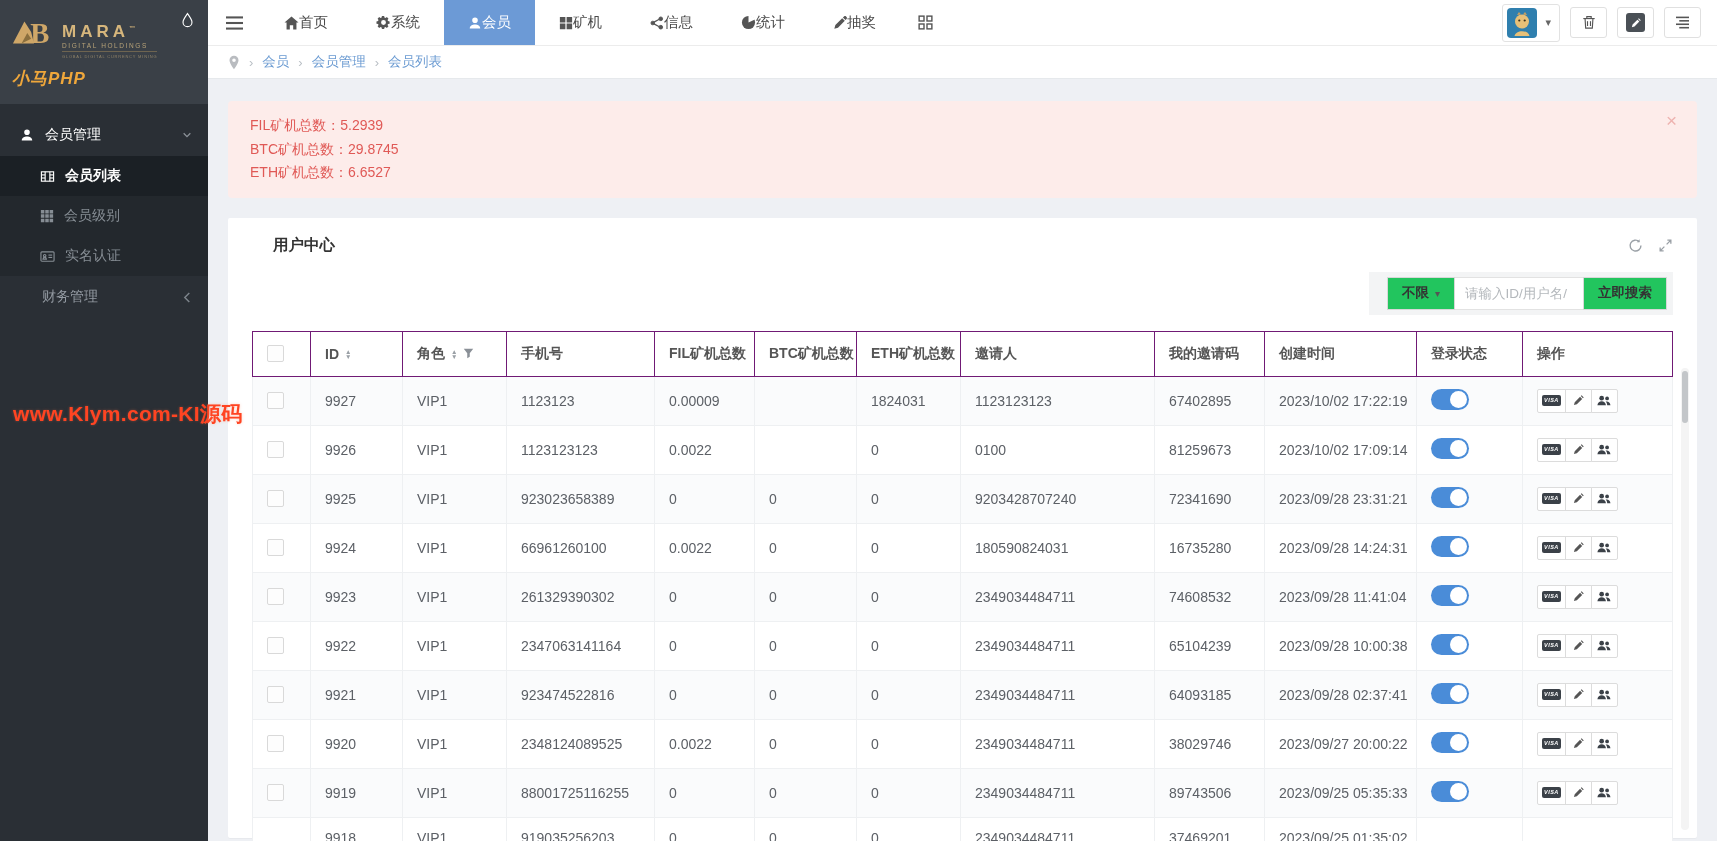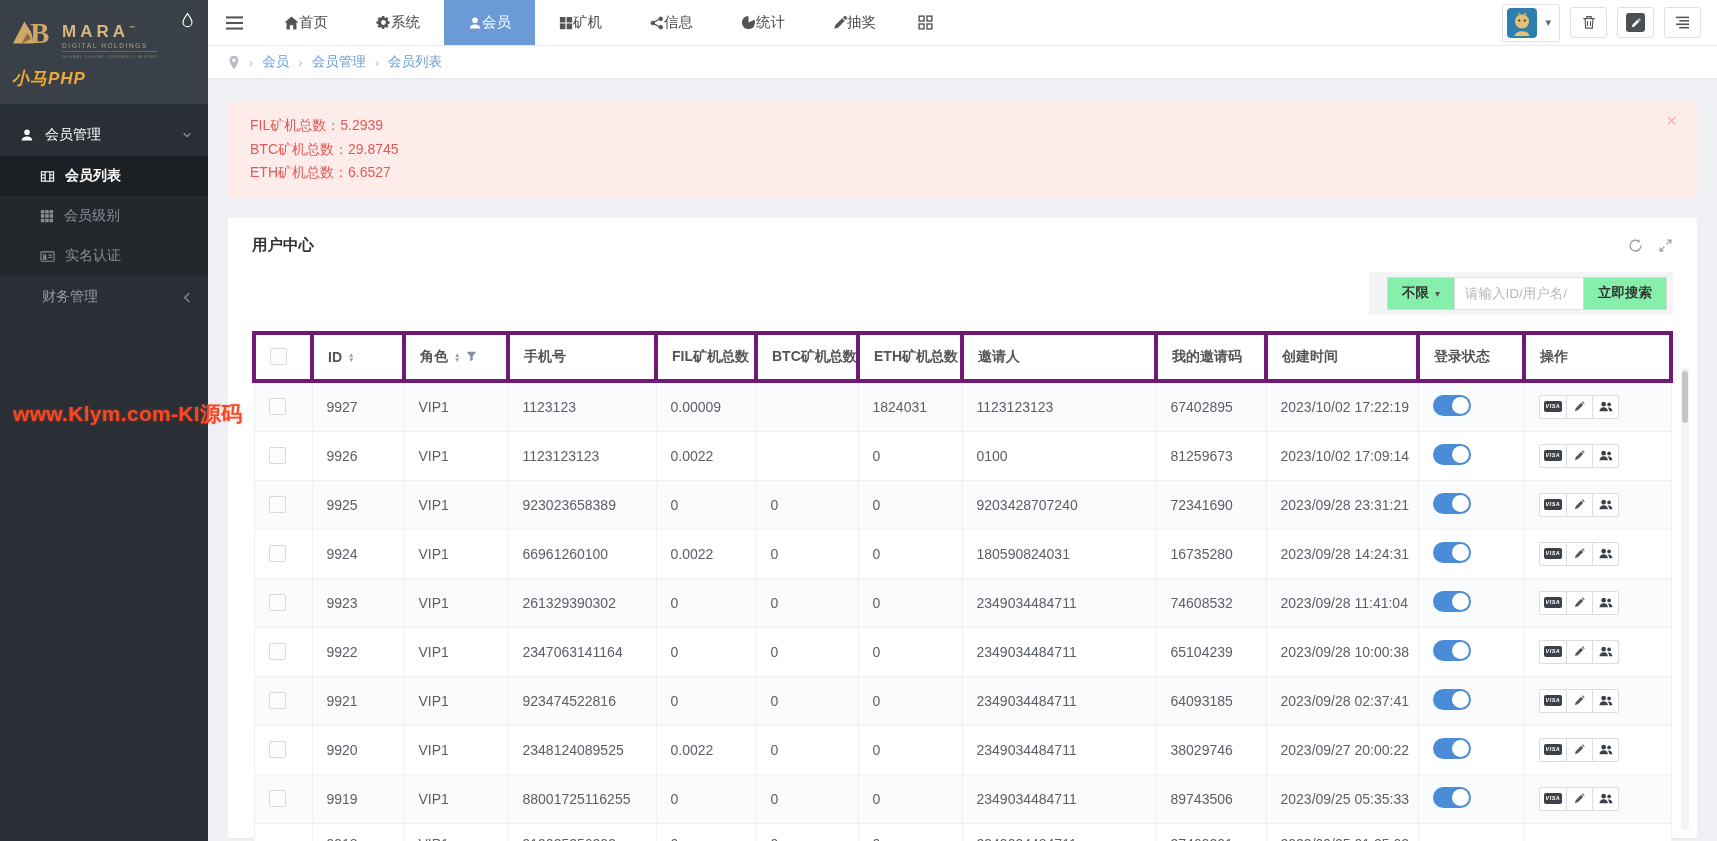--- a/index.html
+++ b/index.html
@@ -47,35 +47,35 @@
   .breadcrumb .sep { color:#b9bfc5; font-size:13px; }
   .crumb { color:#6b9bd2; cursor:pointer; text-decoration:none; }
 
   
   .content { position:absolute; left:208px; right:0; top:79px; bottom:0; background:#eef0f4; padding:22px 20px 0 20px; overflow:hidden; }
 
   .alert { background:var(--alert-bg,#fdecea); border-radius:4px; padding:13px 22px; color:var(--alert-text,#e05956); font-size:14px; line-height:1.68; position:relative; }
   .alert-close { position:absolute; right:20px; top:10px; color:#eeb3b0; font-size:19px; cursor:pointer; line-height:1; }
 
   .panel { background:#fff; margin-top:20px; border-radius:2px; position:relative; height:620px; box-shadow:0 1px 1px rgba(0,0,0,0.03); }
-  .panel-header { display:flex; align-items:center; padding:17px 24px 8px 24px; }
+  .panel-header { display:flex; align-items:center; padding:17px 24px 8px 24px;margin-left:21px; }
   .panel-title { font-size:15.5px; font-weight:bold; color:#333; }
   .panel-tools { margin-left:auto; display:flex; gap:15px; color:#9aa0a6; }
   .panel-tools .ptool { cursor:pointer; }
 
   .toolbar-row { display:flex; justify-content:flex-end; padding:8px 24px 0 24px; }
   .search-group { display:flex; align-items:stretch; background:#f3f4f5; padding:5px 6px 5px 18px; }
-  .btn-filter, .btn-search { border:1px solid #d8d8d8; background:#86efac; font-size:13.5px; font-weight:bold; color:#333; padding:0 14px; height:33px; display:flex; align-items:center; gap:6px; cursor:pointer; font-family:inherit; }
+  .btn-filter, .btn-search { border:1px solid #d8d8d8; background:#22c55e; font-size:13.5px; font-weight:bold; color:#333; padding:0 14px; height:33px; display:flex; align-items:center; gap:6px; cursor:pointer; font-family:inherit; }
   .btn-filter .caret { font-size:10px; color:#555; }
   .search-input { border:1px solid #e2e2e2; border-left:none; border-right:none; height:33px; width:128px; padding:0 10px; font-size:13.5px; color:#555; font-family:inherit; outline:none; }
   .search-input::placeholder { color:#b4b8bc; }
 
   .table-wrap { margin:16px 24px 0 24px; }
   table { width:100%; border-collapse:collapse; table-layout:fixed; font-size:14px; color:#5c6066; }
-  th { font-weight:bold; color:#555; text-align:left; padding:13px 14px; border:4px solid #701a75; background:#fff; white-space:nowrap; overflow:hidden; }
+  th { font-weight:bold; color:#555; text-align:left; padding:13px 14px; border:1px solid #701a75; background:#fff; white-space:nowrap; overflow:hidden; }
   td { padding:12px 14px; border:1px solid #eef0f2; white-space:nowrap; overflow:hidden; background:#fff; }
   tr.striped td { background:#fafbfc; }
   .c-cb{width:58px;} .c-id{width:92px;} .c-role{width:104px;} .c-phone{width:148px;}
   .c-fil{width:100px;} .c-btc{width:102px;} .c-eth{width:104px;} .c-inv{width:194px;}
   .c-code{width:110px;} .c-time{width:152px;} .c-status{width:106px;}
   .cb { display:inline-block; width:17px; height:17px; border:1px solid #d9d9d9; border-radius:2px; background:#fdfdfd; vertical-align:middle; cursor:pointer; }
   .th-flex { display:flex; align-items:center; gap:6px; }
   .sort { display:inline-flex; flex-direction:column; font-size:6.5px; line-height:5px; color:#9aa0a6; cursor:pointer; }
   .toggle { display:inline-block; width:38px; height:21px; border-radius:11px; background:var(--toggle-on,#4a8cd8); position:relative; cursor:pointer; }
   .toggle .knob { position:absolute; top:2px; right:2px; width:17px; height:17px; border-radius:50%; background:#fff; }

